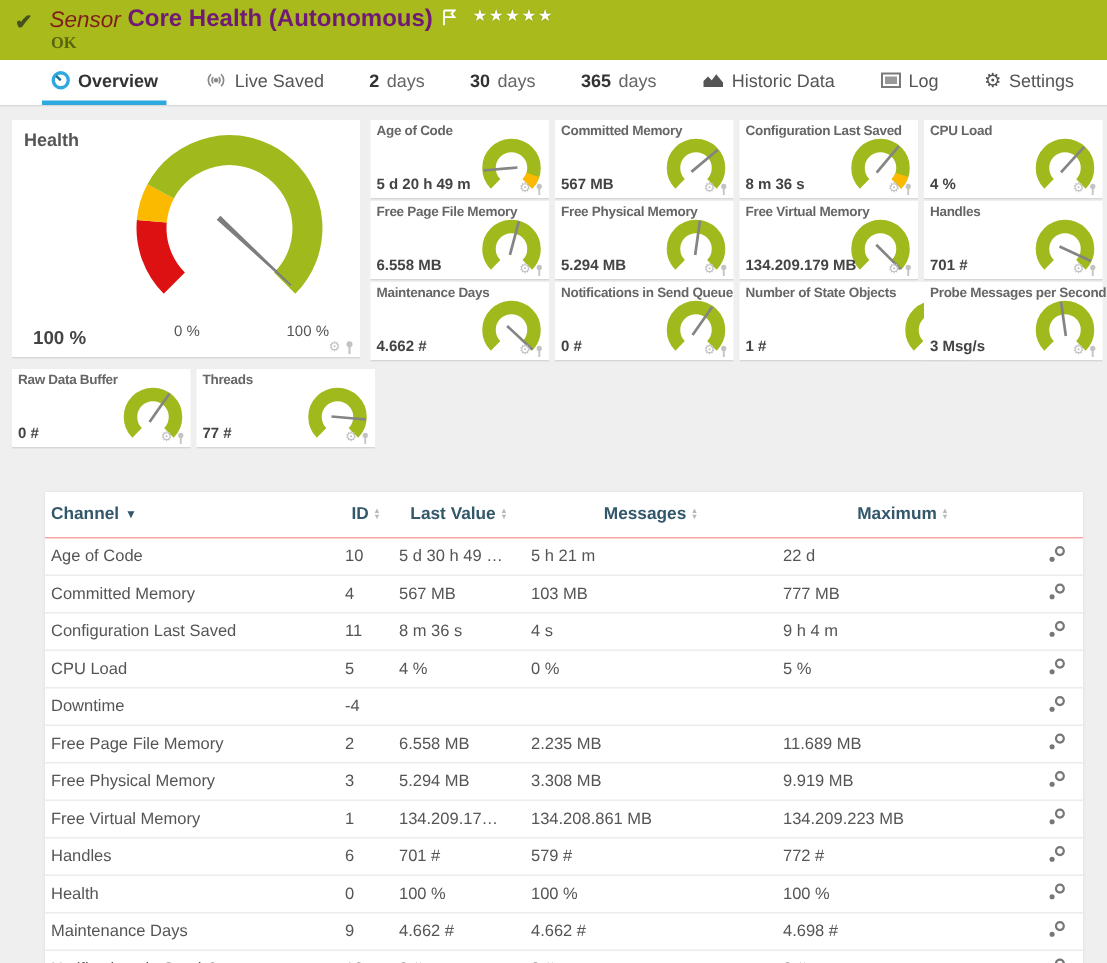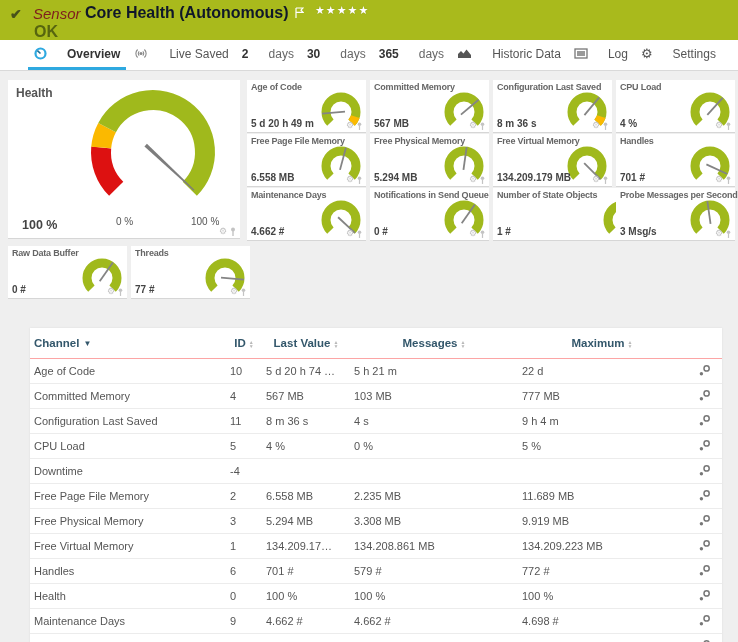--- a/index.html
+++ b/index.html
@@ -6,29 +6,29 @@
   body{
     width:738px;height:642px;overflow:hidden;position:relative;
     background:#efefef;
     font-family:"Liberation Sans", sans-serif;
     -webkit-font-smoothing:antialiased;
   }
   
   .hdr{position:absolute;left:0;top:0;width:738px;height:40px;background:#a9ba1c;}
   .hdr .check{position:absolute;left:10px;top:6px;font-size:14px;color:#47511a;font-weight:bold;}
   .hdr .kind{position:absolute;left:33px;top:5px;font-size:15px;font-style:italic;color:#7f1d1d;}
-  .hdr .title{position:absolute;left:85px;top:4px;font-size:16px;font-weight:bold;color:#0f172a;}
+  .hdr .title{position:absolute;left:85px;top:4px;font-size:16px;font-weight:bold;color:#701a75;}
   .hdr .flag{position:absolute;left:295px;top:4px;}
   .hdr .stars{position:absolute;left:315px;top:4px;font-size:11px;color:#fff;letter-spacing:1px;text-shadow:0 0 1px #7d8a10;}
-  .hdr .status{position:absolute;left:34px;top:23px;font-size:16px;font-weight:bold;color:#57650f;}
+  .hdr .status{position:absolute;left:34px;top:23px;font-size:11px;font-weight:bold;color:#57650f;font-family:Liberation Serif, serif;}
   
   .tabs{position:absolute;left:0;top:40px;width:738px;height:31px;background:#fff;
         border-bottom:1px solid #d9d9d9;display:flex;align-items:stretch;
         justify-content:space-between;padding:0 16px 0 28px;box-sizing:border-box;font-size:12px;color:#555;}
-  .tab{display:flex;align-items:center;gap:20px;cursor:pointer;padding:0 6px;border-bottom:3px solid transparent;box-sizing:border-box;}
+  .tab{display:flex;align-items:center;gap:5px;cursor:pointer;padding:0 6px;border-bottom:3px solid transparent;box-sizing:border-box;}
   .tab.active{border-bottom:3px solid #2ea9e0;color:#333;font-weight:bold;}
   .tab b{color:#333;font-weight:bold;}
   .tab .dlabel{color:#666;}
   .ticon{display:inline-flex;align-items:center;}
   .gearchar{font-size:13px;color:#555;line-height:12px;}
   
   .gcard{position:absolute;background:#fff;border-bottom:1px solid #d6d6d6;cursor:pointer;}
   .gcard.small{width:119px;height:52px;}
   .gtitle{position:absolute;left:4px;top:2px;font-size:9px;font-weight:bold;color:#666;
           letter-spacing:-0.2px;white-space:nowrap;}
@@ -410,21 +410,21 @@
         <th class="r"><span>Last Value</span><span class="sort"><i>▲</i><i>▼</i></span></th>
         <th class="r"><span>Messages</span><span class="sort"><i>▲</i><i>▼</i></span></th>
         <th class="r"><span>Maximum</span><span class="sort"><i>▲</i><i>▼</i></span></th>
         <th></th>
       </tr>
     </thead>
     <tbody>
       <tr>
         <td class="l">Age of Code</td>
         <td class="r">10</td>
-        <td class="r">5 d 20 h 74 …</td>
+        <td class="r">5 d 30 h 49 …</td>
         <td class="r">5 h 21 m</td>
         <td class="r">22 d</td>
         <td class="act"><svg width="13" height="13" viewBox="0 0 13 13">
               <circle cx="8.6" cy="4.4" r="2.6" fill="none" stroke="#777" stroke-width="1.5"></circle>
               <circle cx="3.4" cy="9.8" r="1.7" fill="#777"></circle>
             </svg></td>
       </tr>
       <tr>
         <td class="l">Committed Memory</td>
         <td class="r">4</td>

